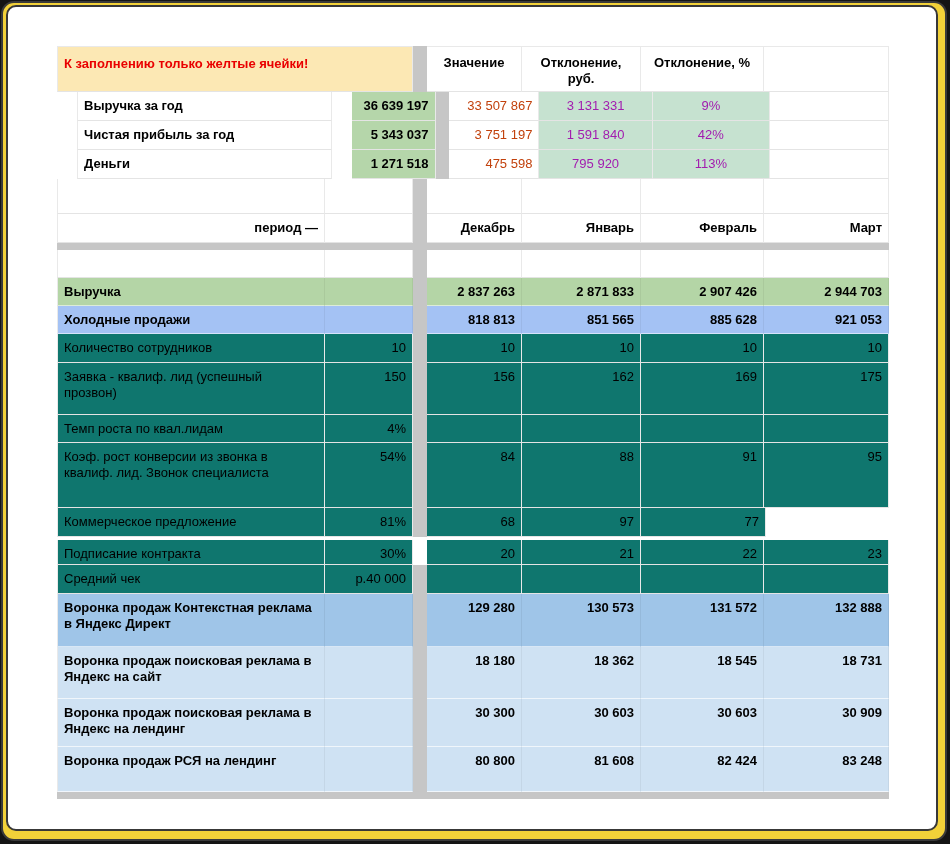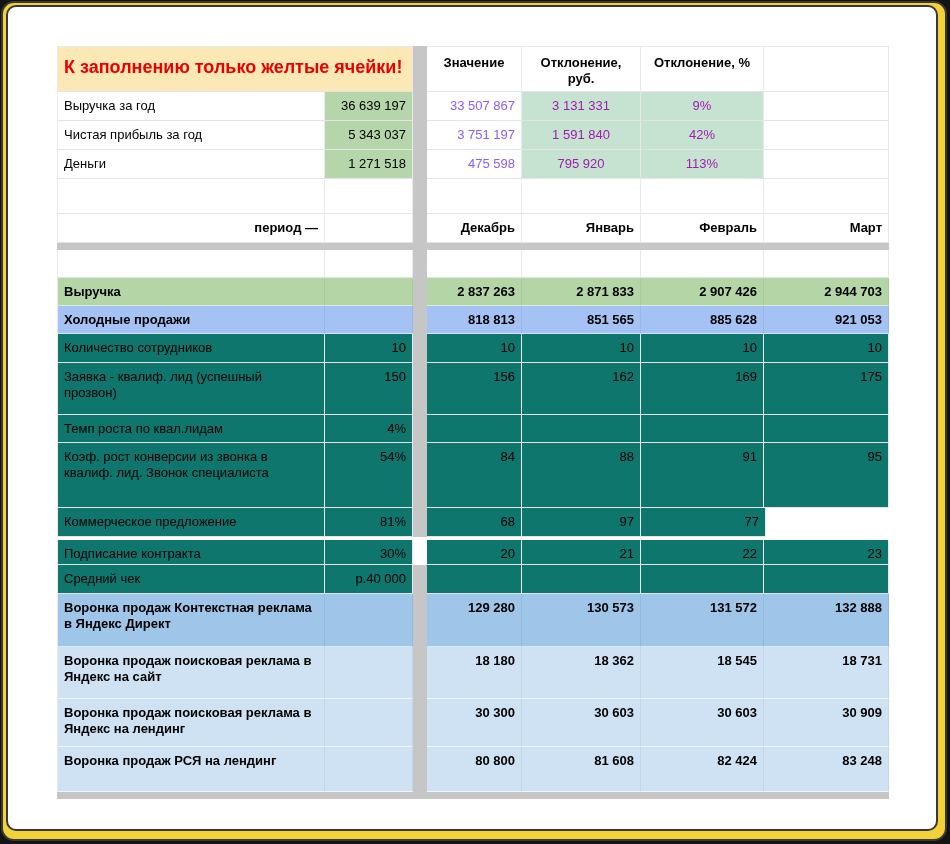--- a/index.html
+++ b/index.html
@@ -17,26 +17,26 @@
   .row .cell:first-child{border-left:1px solid #e9e9e9;}
   .h-header .cell{border-top:1px solid #e9e9e9;}
   .a{width:268px;} .b{width:88px;} .ab{width:356px;}
   .gap{width:14px;box-sizing:border-box;background:#c6c6c6;}
   .c{width:95px;} .d{width:119px;} .e{width:123px;} .f{width:125px;}
 
   .h-header{height:46px;} .h-sum{height:29px;} .h-spacer1{height:35px;}
   .h-period{height:29px;} .h-spacer2{height:28px;}
   .grayband{height:7px;background:#c6c6c6;width:832px;}
 
-  .bold{font-weight:normal;}
+  .bold{font-weight:bold;margin-left:20px;}
   .num{text-align:right;}
   .ctr{text-align:center;}
-  .graytext{color:#8b5cf6;}
-
-  .note-cell{background:#fce8b4;color:#e90000;font-weight:bold;font-size:18px;padding-top:9px;}
+  .graytext{color:#c2410c;}
+
+  .note-cell{background:#fce8b4;color:#e90000;font-weight:bold;font-size:13px;padding-top:9px;}
   .head{font-weight:bold;text-align:center;padding-top:8px;line-height:1.2;}
   .month{font-weight:bold;text-align:right;}
   .period-label{font-weight:bold;text-align:right;}
 
   .ig{background:#b5d6aa;}           
   .mint{background:#c6e2d0;color:#a21caf;}
   .iy{background:#fce8b4;}           
   .ip{background:#eec3c3;}           
 
   .rs-green  .cell{background:#b4d5a6;border-bottom-color:rgba(255,255,255,.55);border-right-color:rgba(0,0,0,.06);}

